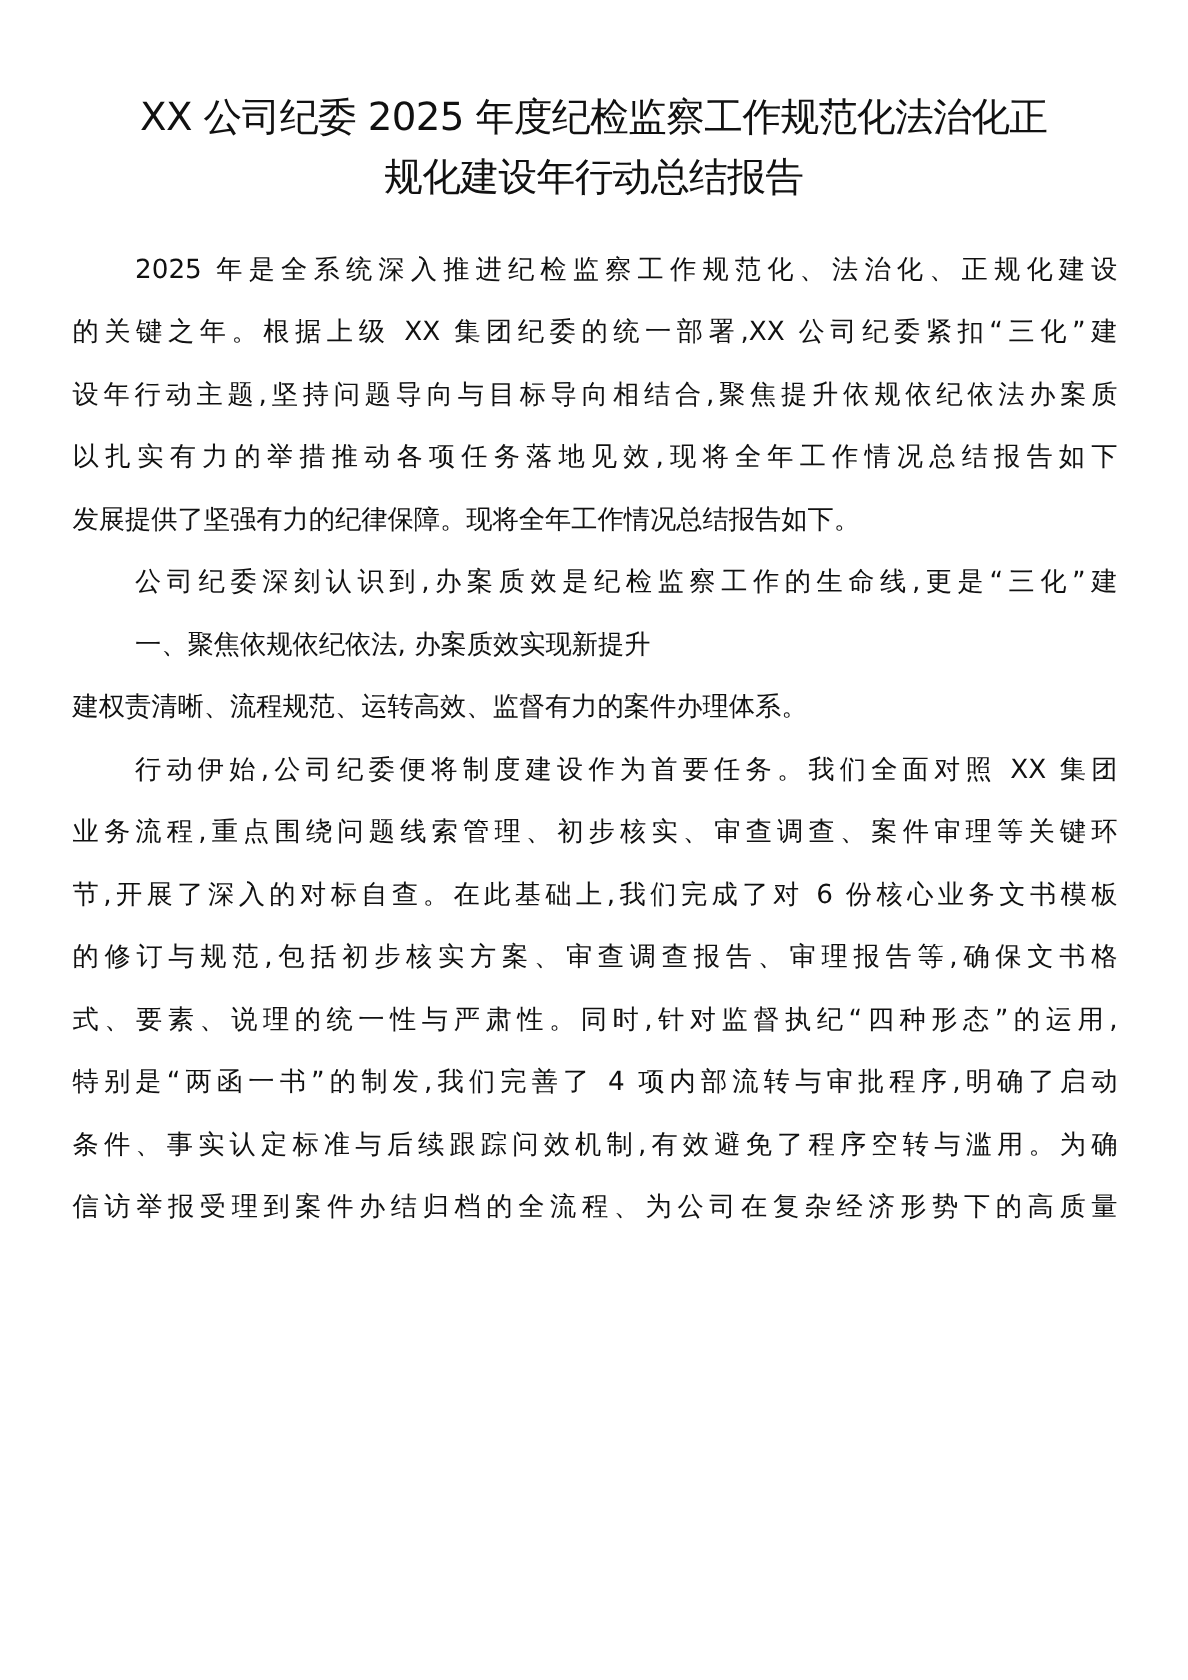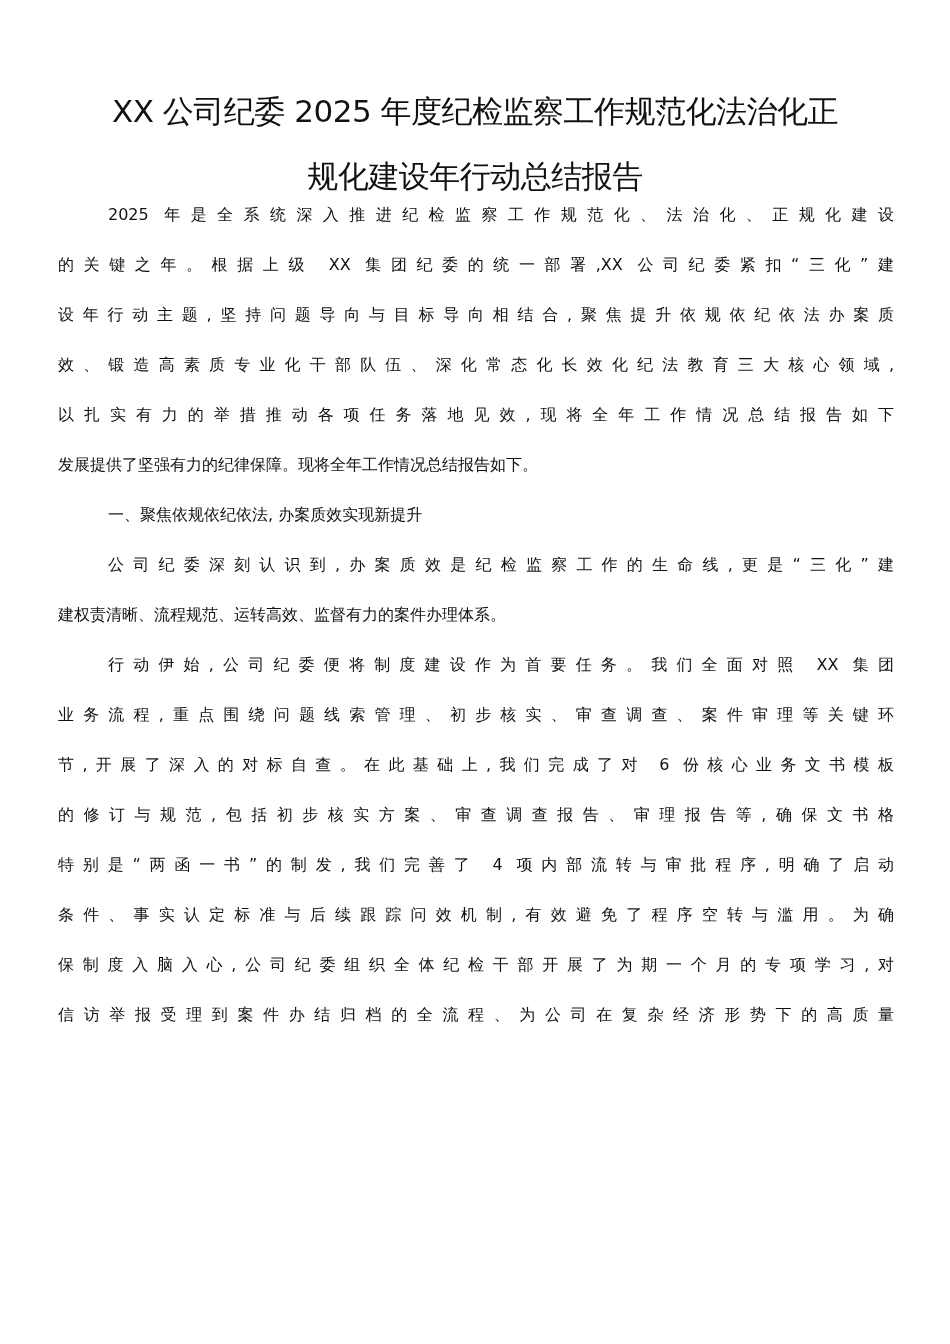--- a/index.html
+++ b/index.html
@@ -30,33 +30,32 @@
       top: 70px;
       text-align: center;
       font-size: 31px;
       line-height: 48px;
       letter-spacing: -0.5px;
       color: #111;
     }
     .title .tline {
       display: block;
       white-space: nowrap;
-      margin-top: 17px;
     }
     .body {
       position: absolute;
       left: 58px;
       top: 190px;
       width: 836px;
     }
     .line {
       display: block;
       height: 50px;
       line-height: 50px;
-      font-size: 16px;
+      font-size: 21px;
       white-space: nowrap;
       text-align: justify;
       text-align-last: justify;
       letter-spacing: 0px;
     }
     .line.indent {
       padding-left: 50px;
     }
     .line.last {
       text-align-last: left;
@@ -71,32 +70,31 @@
 <div class="page">
   <div class="title">
     <span class="tline">XX 公司纪委 2025 年度纪检监察工作规范化法治化正</span>
     <span class="tline">规化建设年行动总结报告</span>
   </div>
 
   <div class="body">
     <span class="line indent">2025 年是全系统深入推进纪检监察工作规范化、法治化、正规化建设</span>
     <span class="line">的关键之年。根据上级 XX 集团纪委的统一部署,XX 公司纪委紧扣“三化”建</span>
     <span class="line">设年行动主题,坚持问题导向与目标导向相结合,聚焦提升依规依纪依法办案质</span>
-    <span class="line">效、锻造高素质专业化干部队伍、深化常态化长效化纪法教育三大核心领域,</span>
     <span class="line">以扎实有力的举措推动各项任务落地见效,现将全年工作情况总结报告如下</span>
     <span class="line last">发展提供了坚强有力的纪律保障。现将全年工作情况总结报告如下。</span>
 
+    <span class="line indent">公司纪委深刻认识到,办案质效是纪检监察工作的生命线,更是“三化”建</span>
+
     <span class="line indent heading">一、聚焦依规依纪依法, 办案质效实现新提升</span>
-
-    <span class="line indent">公司纪委深刻认识到,办案质效是纪检监察工作的生命线,更是“三化”建</span>
     <span class="line last">建权责清晰、流程规范、运转高效、监督有力的案件办理体系。</span>
 
 
     <span class="line indent">行动伊始,公司纪委便将制度建设作为首要任务。我们全面对照 XX 集团</span>
     <span class="line">业务流程,重点围绕问题线索管理、初步核实、审查调查、案件审理等关键环</span>
     <span class="line">节,开展了深入的对标自查。在此基础上,我们完成了对 6 份核心业务文书模板</span>
     <span class="line">的修订与规范,包括初步核实方案、审查调查报告、审理报告等,确保文书格</span>
+    <span class="line">式、要素、说理的统一性与严肃性。同时,针对监督执纪“四种形态”的运用,</span>
     <span class="line">特别是“两函一书”的制发,我们完善了 4 项内部流转与审批程序,明确了启动</span>
     <span class="line">条件、事实认定标准与后续跟踪问效机制,有效避免了程序空转与滥用。为确</span>
-    <span class="line">保制度入脑入心,公司纪委组织全体纪检干部开展了为期一个月的专项学习,对</span>
     <span class="line">信访举报受理到案件办结归档的全流程、为公司在复杂经济形势下的高质量</span>
   </div>
 </div>
 
 </body></html>

